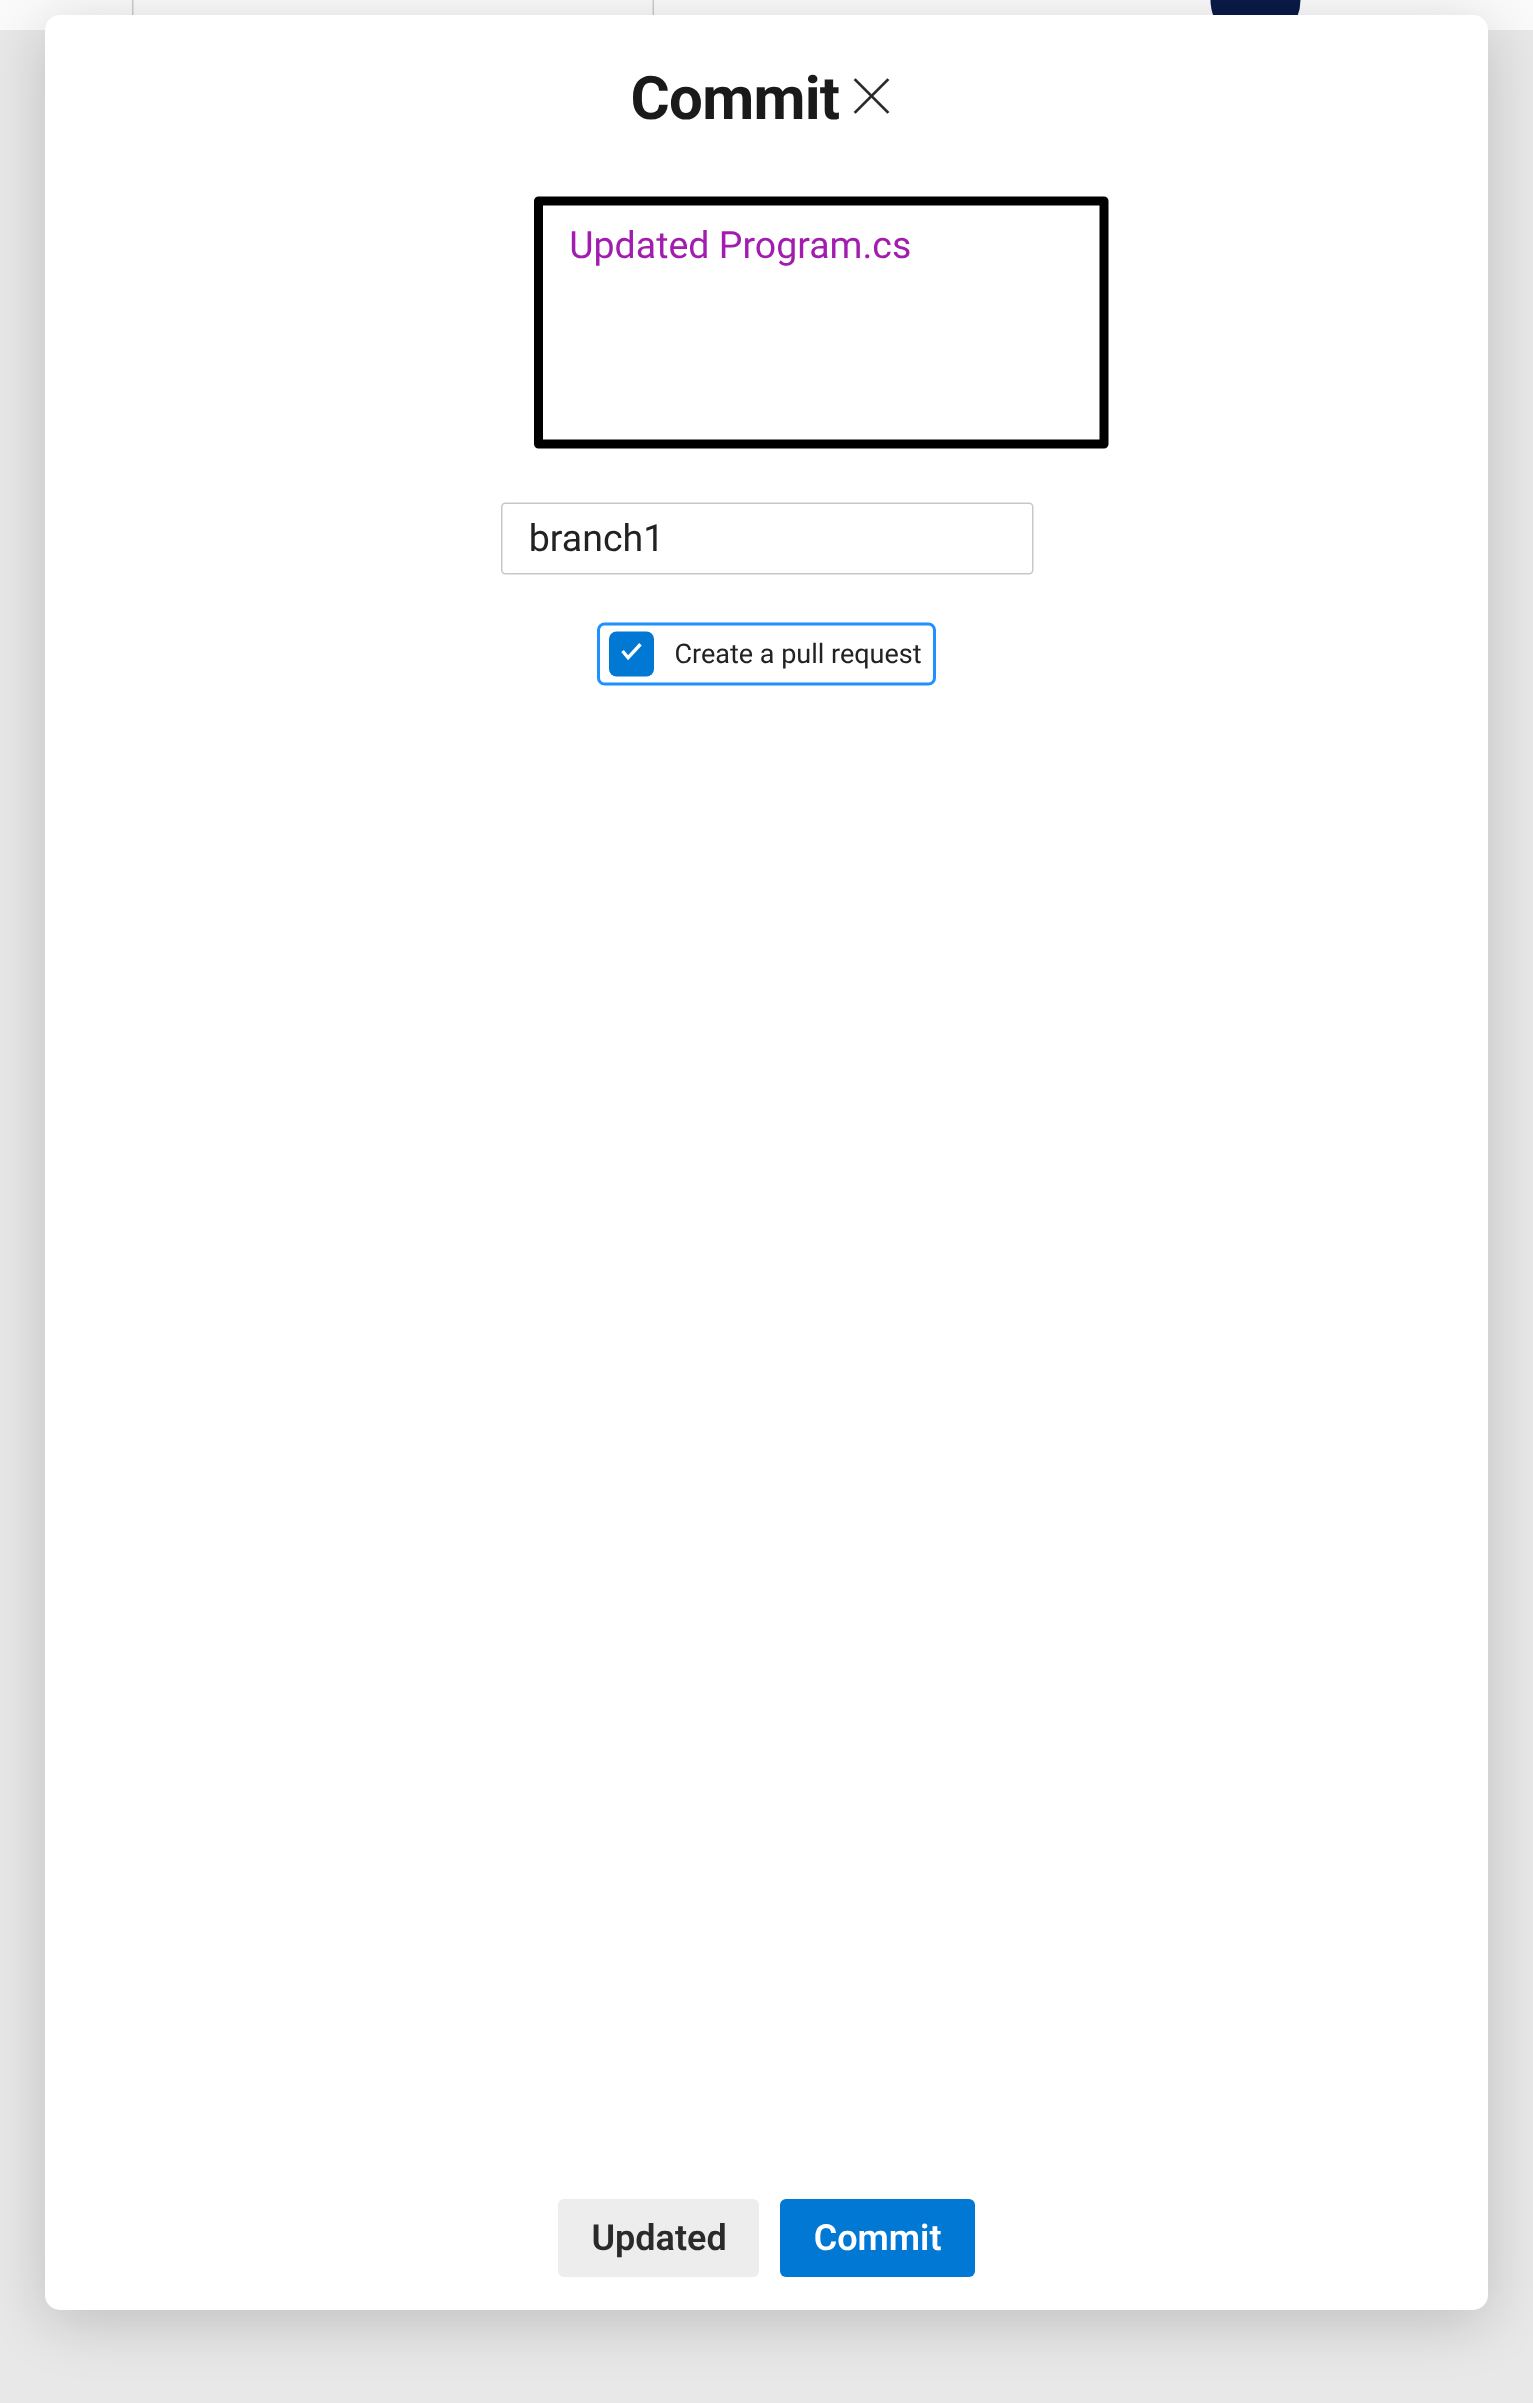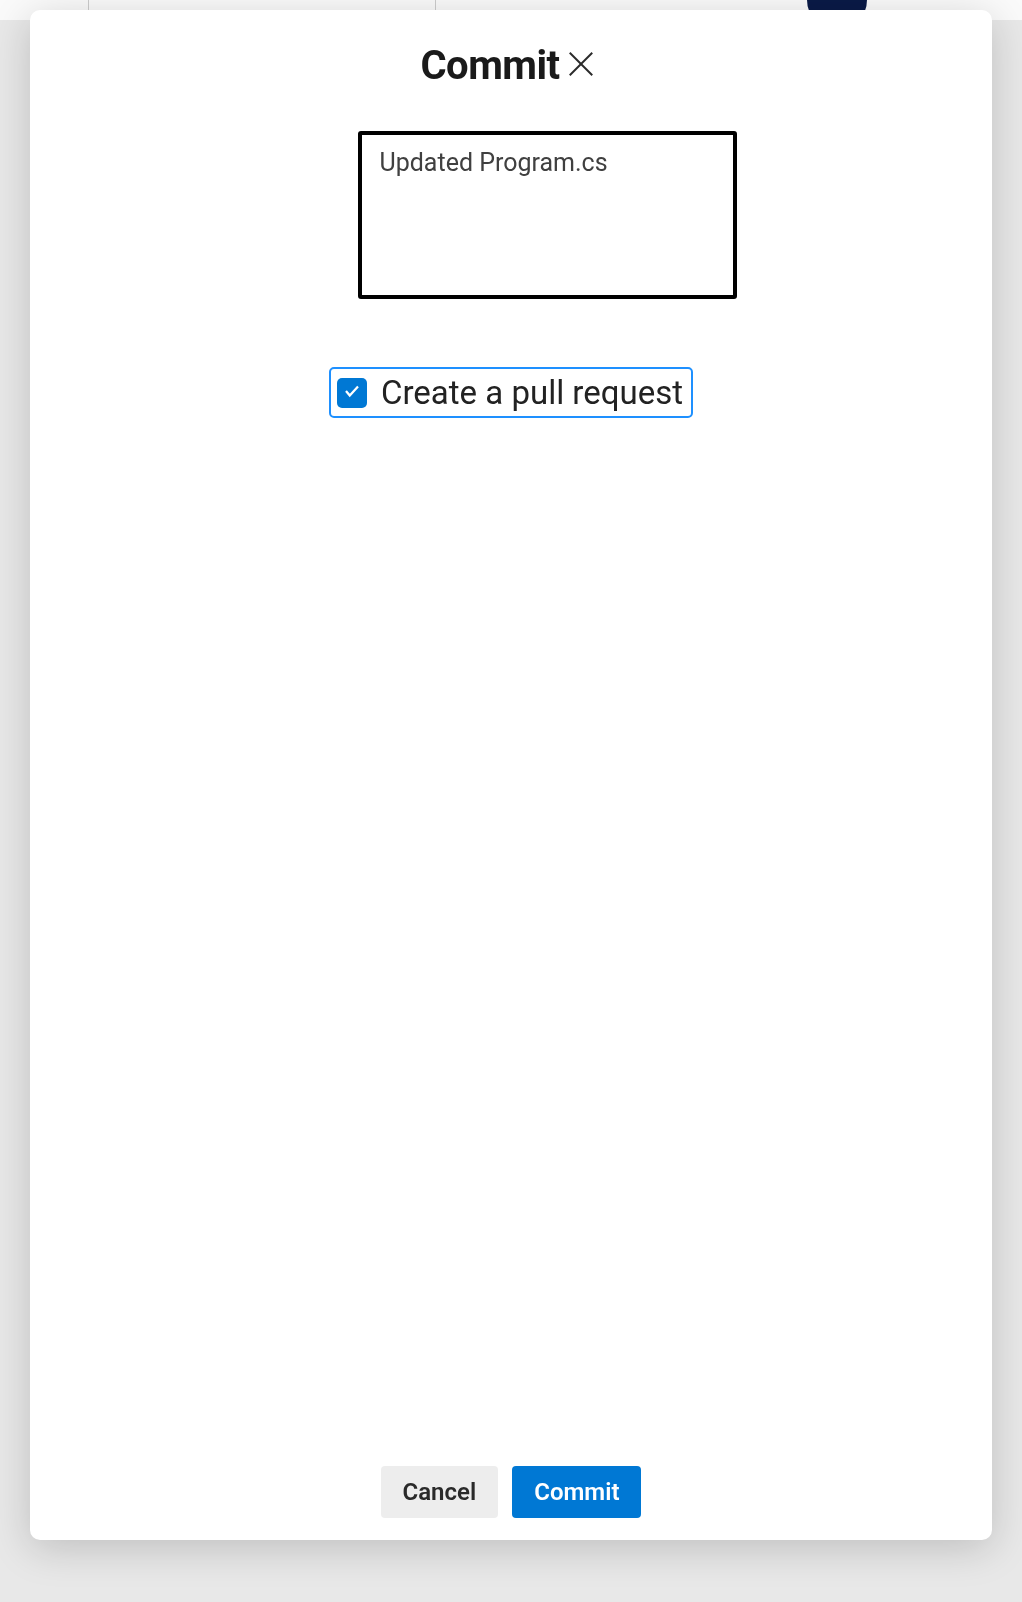--- a/index.html
+++ b/index.html
@@ -97,26 +97,26 @@
     .form-label {
       display: block;
       font-size: 25px;
       color: #222;
       margin-bottom: 14px;
       font-weight: 400;
     }
     .textarea {
       width: 100%;
       height: 168px;
-      border: 4px solid #000000;
+      border: 6px solid #000000;
       border-radius: 3px;
       padding: 12px 18px;
       font-size: 25px;
       font-family: inherit;
-      color: #404040;
+      color: #a21caf;
       resize: none;
       line-height: 1.3;
       margin-left: 36px;
     }
     .text-input {
       width: 100%;
       height: 48px;
       border: 1px solid #c7c7c7;
       border-radius: 3px;
       padding: 0 18px;
@@ -175,21 +175,21 @@
       flex-shrink: 0;
     }
     .checkbox svg {
       width: 18px;
       height: 18px;
       stroke: #fff;
       stroke-width: 3;
       fill: none;
     }
     .checkbox-label {
-      font-size: 33px;
+      font-size: 18px;
       color: #222;
     }
     .spacer {
       flex: 1;
     }
     .dialog-footer {
       display: flex;
       justify-content: flex-end;
       gap: 14px;
     }
@@ -229,35 +229,36 @@
           </svg>
       </span>
     </button>
   </div>
 
   <div class="form-group">
     <textarea class="textarea" style="">Updated Program.cs</textarea>
   </div>
 
   <div class="form-group">
+    <input type="text" class="text-input" value="branch1" style="">
   </div>
 
 
   <div>
     <label class="checkbox-row">
       <span class="checkbox">
         <span>
           <svg viewBox="0 0 24 24">
               <polyline points="4 12 9 18 20 6"></polyline>
             </svg>
         </span>
       </span>
       <span class="checkbox-label">Create a pull request</span>
     </label>
   </div>
 
   <div class="spacer"></div>
 
   <div class="dialog-footer">
-    <button class="btn btn-secondary">Cancel</button>
+    <button class="btn btn-secondary">Updated</button>
     <button class="btn btn-primary">Commit</button>
   </div>
 </div>
 
 </body></html>

